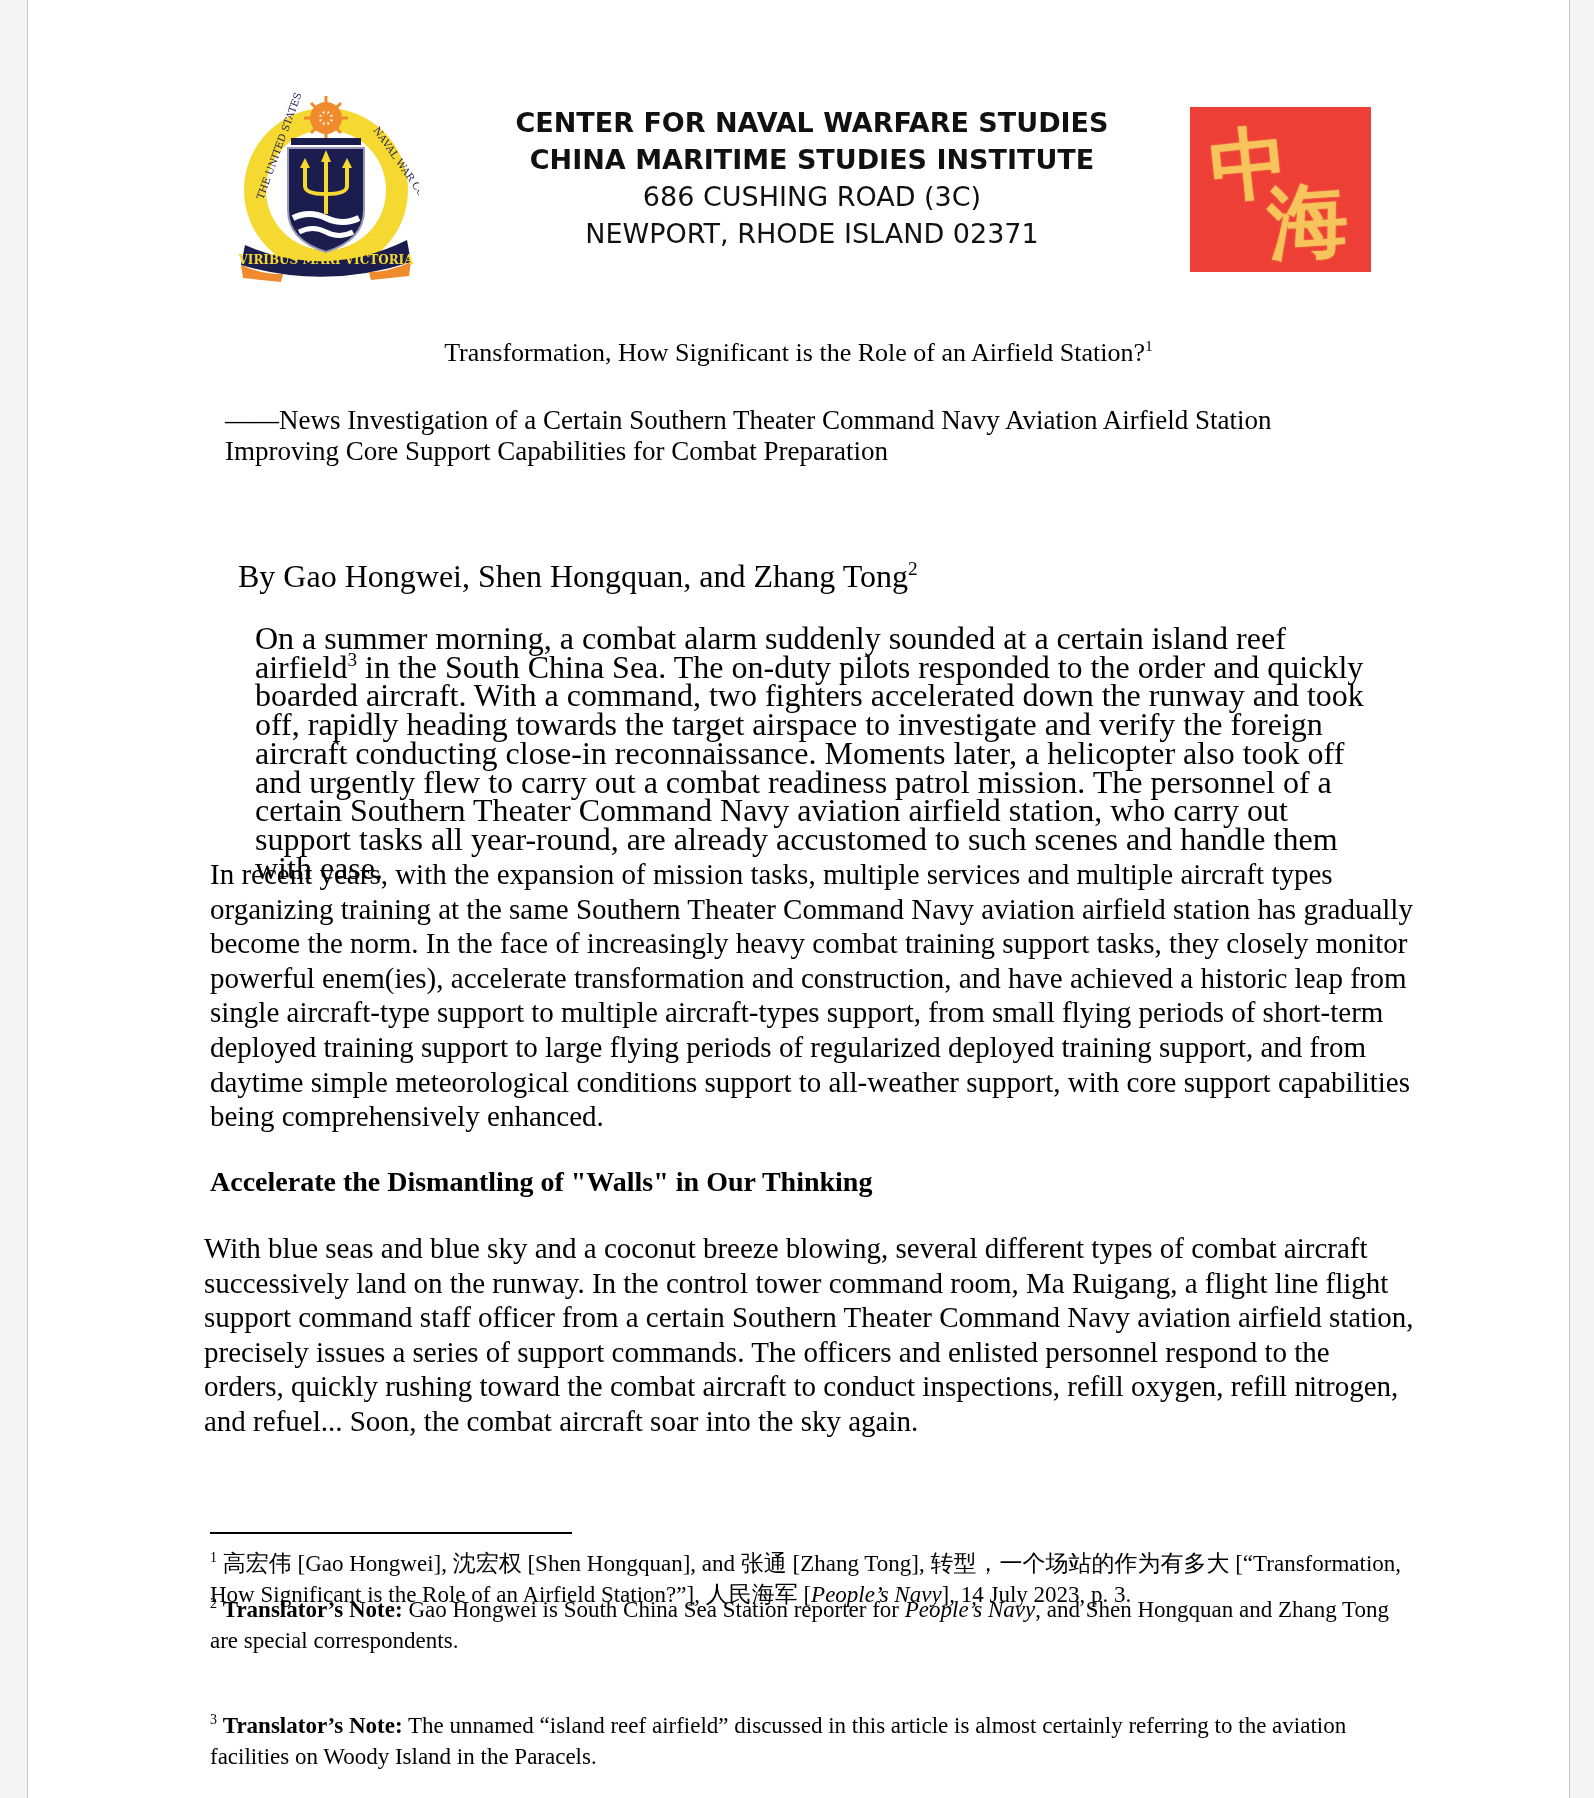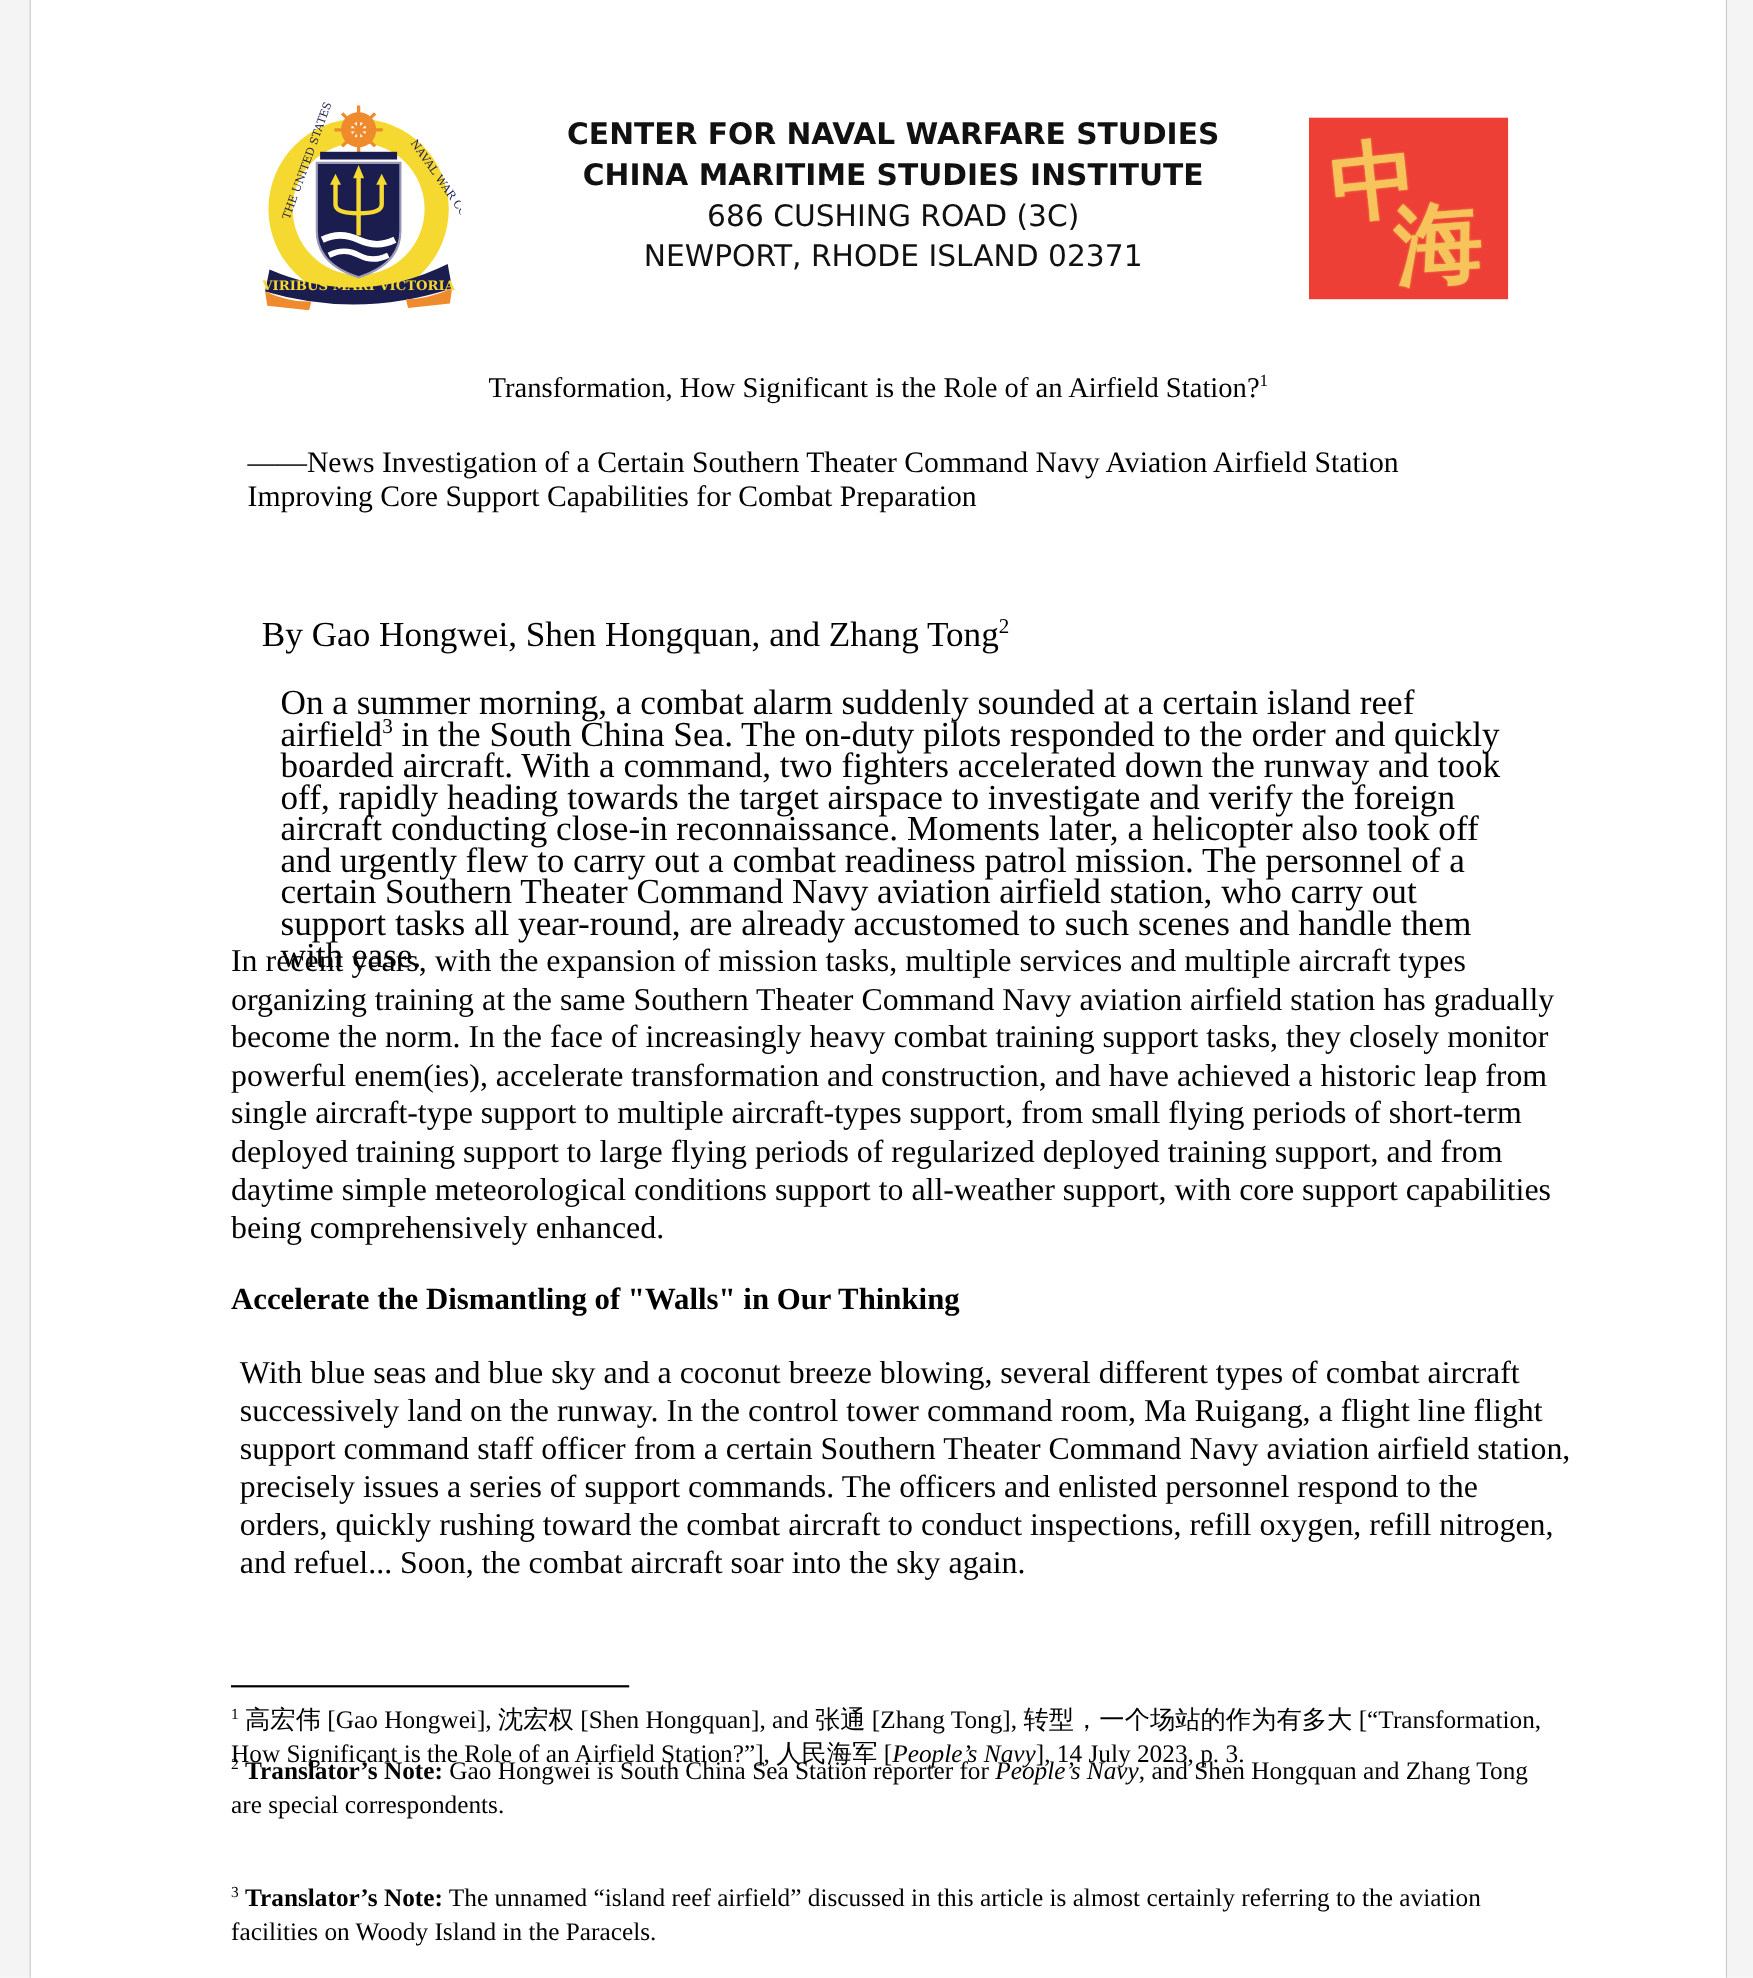--- a/index.html
+++ b/index.html
@@ -58,21 +58,21 @@
     font-size: 32px; line-height: 28.7px;
   }
   .body1 {
     left: 182px; top: 857px; width: 1210px;
     font-size: 29px; line-height: 34.6px;
   }
   .heading {
     left: 182px; top: 1165px; font-size: 28px; line-height: 34px; font-weight: bold;
   }
   .body2 {
-    left: 190px; top: 1231px; width: 1210px;
+    left: 176px; top: 1231px; width: 1210px;
     font-size: 29px; line-height: 34.6px;
   }
   .rule { left: 182px; top: 1532px; width: 362px; height: 2px; background: #000; }
   .fn {
     left: 182px; width: 1210px; font-size: 23px; line-height: 31px;
   }
   .fn1 { top: 1548px; }
   .fn2 { top: 1594px; }
   .fn3 { top: 1710px; }
   .fn .num { font-size: 14px; vertical-align: super; line-height: 0; }

